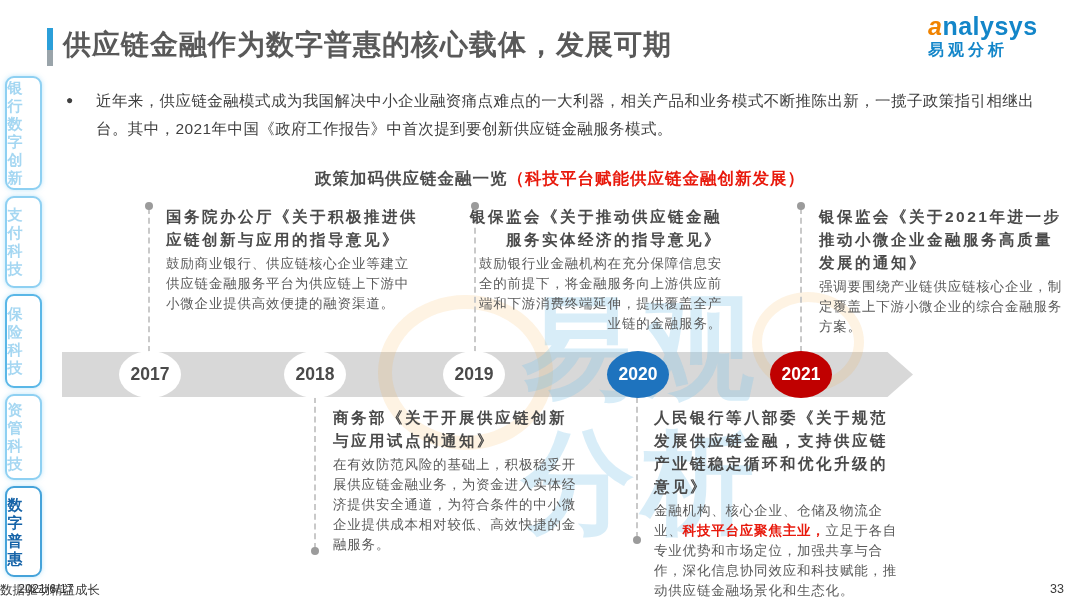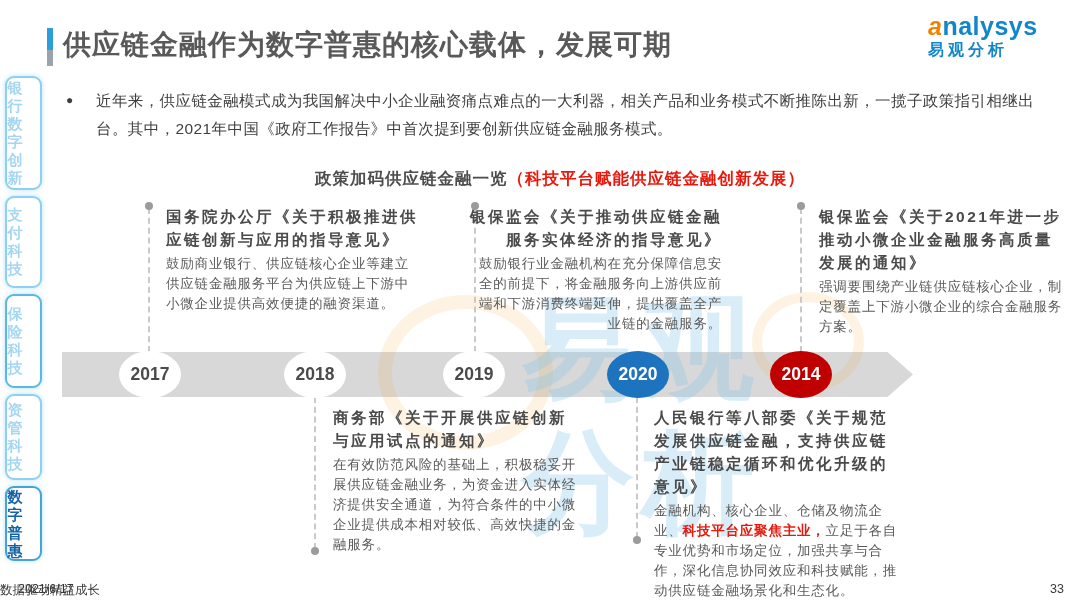--- a/index.html
+++ b/index.html
@@ -23,21 +23,21 @@
     border:2px solid #8ed0f2; border-radius:9px; color:#a5d7f2; font-weight:bold;
     font-size:15px; display:flex; align-items:center; justify-content:flex-start;
     text-align:center; word-break:break-all; line-height:18px;
     box-shadow:0 0 5px rgba(130,205,245,.55); }
   .side-tab .vtext { width:16px; }
   .side-tab.active { color:#1563a8; border-color:#45a3da; }
   .tab1 { top:76px;  height:114px; }
   .tab2 { top:196px; height:92px; }
   .tab3 { top:294px; height:94px; border-color:#5ab7e7; }
   .tab4 { top:394px; height:86px; }
-  .tab5 { top:486px; height:75px; }
+  .tab5 { top:486px; height:91px; }
   
   .intro-bullet { position:absolute; left:66px; top:93px; font-size:12px; color:#404040; }
   .intro-text { position:absolute; left:96px; top:87px; width:948px; font-size:15.5px;
     line-height:28px; color:#3f3f3f; letter-spacing:0.4px; }
   
   .section-heading { position:absolute; left:60px; top:168px; width:1000px; text-align:center;
     font-size:16.5px; font-weight:bold; color:#4d4d4d; letter-spacing:1px; }
   .heading-highlight { color:#e8190c; }
   
   .wm-ring { position:absolute; border-radius:50%; }
@@ -127,21 +127,21 @@
   <div class="dot dot-t1"></div>
   <div class="dot dot-t2"></div>
   <div class="dot dot-t3"></div>
   <div class="dot dot-b1"></div>
   <div class="dot dot-b2"></div>
 
   <div class="year plain y2017">2017</div>
   <div class="year plain y2018">2018</div>
   <div class="year plain y2019">2019</div>
   <div class="year y2020">2020</div>
-  <div class="year y2021">2014</div>
+  <div class="year y2021">2021</div>
 
   <div class="evt evt-t1">
     <div class="evt-title">国务院办公厅《关于积极推进供应链创新与应用的指导意见》</div>
     <div class="evt-body">鼓励商业银行、供应链核心企业等建立供应链金融服务平台为供应链上下游中小微企业提供高效便捷的融资渠道。</div>
   </div>
   <div class="evt evt-t2">
     <div class="evt-title">银保监会《关于推动供应链金融服务实体经济的指导意见》</div>
     <div class="evt-body">鼓励银行业金融机构在充分保障信息安全的前提下，将金融服务向上游供应前端和下游消费终端延伸，提供覆盖全产业链的金融服务。</div>
   </div>
   <div class="evt evt-t3">

